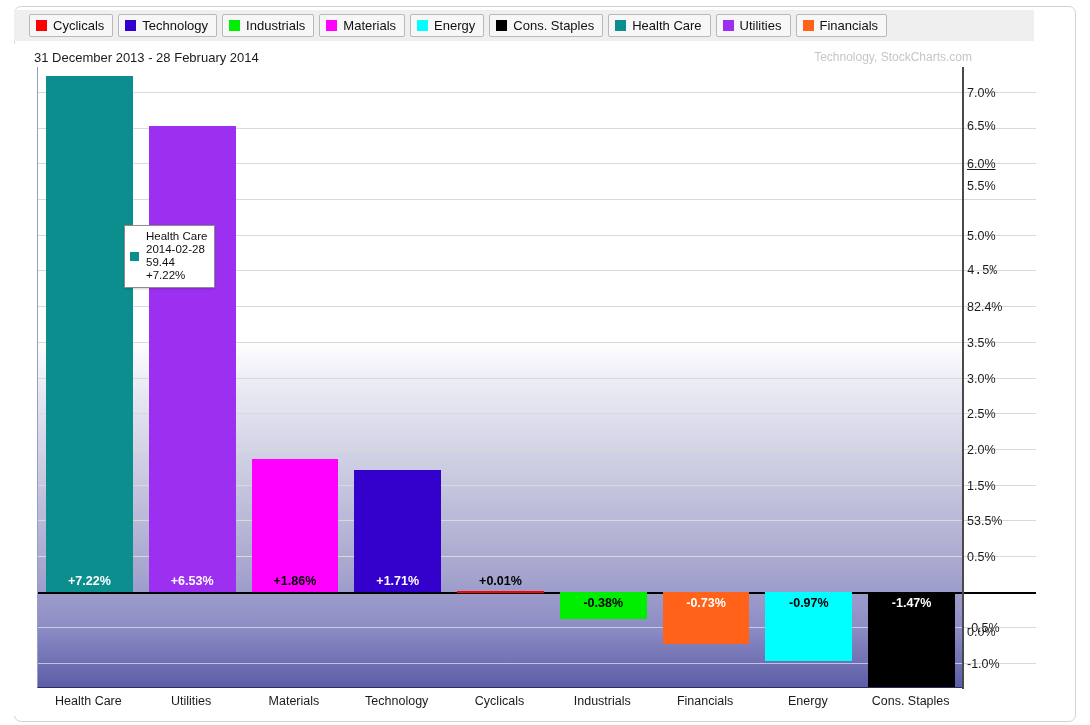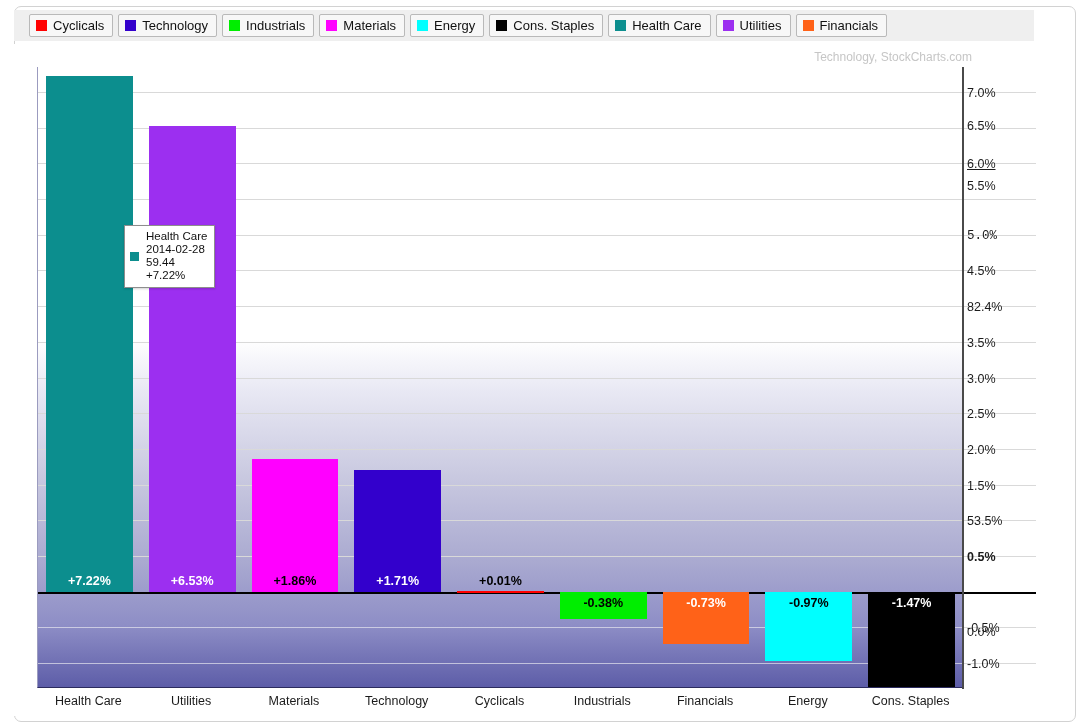--- a/index.html
+++ b/index.html
@@ -219,20 +219,21 @@
       <span class="legend-swatch" style="background: rgb(156, 47, 240);"></span>
       <span class="legend-label">Utilities</span>
     </div>
     <div class="legend-item">
       <span class="legend-swatch" style="background: rgb(255, 98, 24);"></span>
       <span class="legend-label">Financials</span>
     </div>
   </div>
 
 <div id="chart">
+  <div id="chart-title">31 December 2013 - 28 February 2014</div>
   <div id="copyright">Technology, StockCharts.com</div>
 
   <div id="plot">
       <div class="gridline" style="top: 24.9828px;"></div>
       <div class="gridline" style="top: 60.6724px;"></div>
       <div class="gridline" style="top: 96.3621px;"></div>
       <div class="gridline" style="top: 132.052px;"></div>
       <div class="gridline" style="top: 167.741px;"></div>
       <div class="gridline" style="top: 203.431px;"></div>
       <div class="gridline" style="top: 239.121px;"></div>
@@ -269,39 +270,39 @@
   <div id="yaxis">
       <div class="ytickline" style="top: 24.9828px;"></div>
       <div class="ytick" style="top: 25.9828px;">7.0%</div>
       <div class="ytickline" style="top: 60.6724px;"></div>
       <div class="ytick" style="top: 59px;">6.5%</div>
       <div class="ytickline" style="top: 96.3621px;"></div>
       <div class="ytick" style="top: 97.3621px; text-decoration: underline;">6.0%</div>
       <div class="ytickline" style="top: 132.052px;"></div>
       <div class="ytick" style="top: 119px;">5.5%</div>
       <div class="ytickline" style="top: 167.741px;"></div>
-      <div class="ytick" style="top: 168.741px; font-family: Liberation Mono, monospace;">5.0%</div>
+      <div class="ytick" style="top: 168.741px;">5.0%</div>
       <div class="ytickline" style="top: 203.431px;"></div>
-      <div class="ytick" style="top: 204.431px;">4.5%</div>
+      <div class="ytick" style="top: 204.431px; font-family: Liberation Mono, monospace;">4.5%</div>
       <div class="ytickline" style="top: 239.121px;"></div>
       <div class="ytick" style="top: 240.121px;">82.4%</div>
       <div class="ytickline" style="top: 274.81px;"></div>
       <div class="ytick" style="top: 275.81px;">3.5%</div>
       <div class="ytickline" style="top: 310.5px;"></div>
       <div class="ytick" style="top: 311.5px;">3.0%</div>
       <div class="ytickline" style="top: 346.19px;"></div>
       <div class="ytick" style="top: 347.19px;">2.5%</div>
       <div class="ytickline" style="top: 381.879px;"></div>
       <div class="ytick" style="top: 382.879px;">2.0%</div>
       <div class="ytickline" style="top: 417.569px;"></div>
       <div class="ytick" style="top: 418.569px;">1.5%</div>
       <div class="ytickline" style="top: 453.259px;"></div>
       <div class="ytick" style="top: 454.259px;">53.5%</div>
       <div class="ytickline" style="top: 488.948px;"></div>
-      <div class="ytick" style="top: 489.948px; font-weight: bold;">0.5%</div>
+      <div class="ytick" style="top: 489.948px;">0.5%</div>
       <div class="ytickline zero" style="top: 524.638px;"></div>
       <div class="ytick" style="top: 525.638px; margin-top: 39px;">0.0%</div>
       <div class="ytickline" style="top: 560.328px;"></div>
       <div class="ytick" style="top: 561.328px;">-0.5%</div>
       <div class="ytickline" style="top: 596.017px;"></div>
       <div class="ytick" style="top: 597.017px;">-1.0%</div>
     </div>
 
   <div id="tooltip">
     <div id="tooltip-swatch" style="background: rgb(12, 142, 142);"></div>

